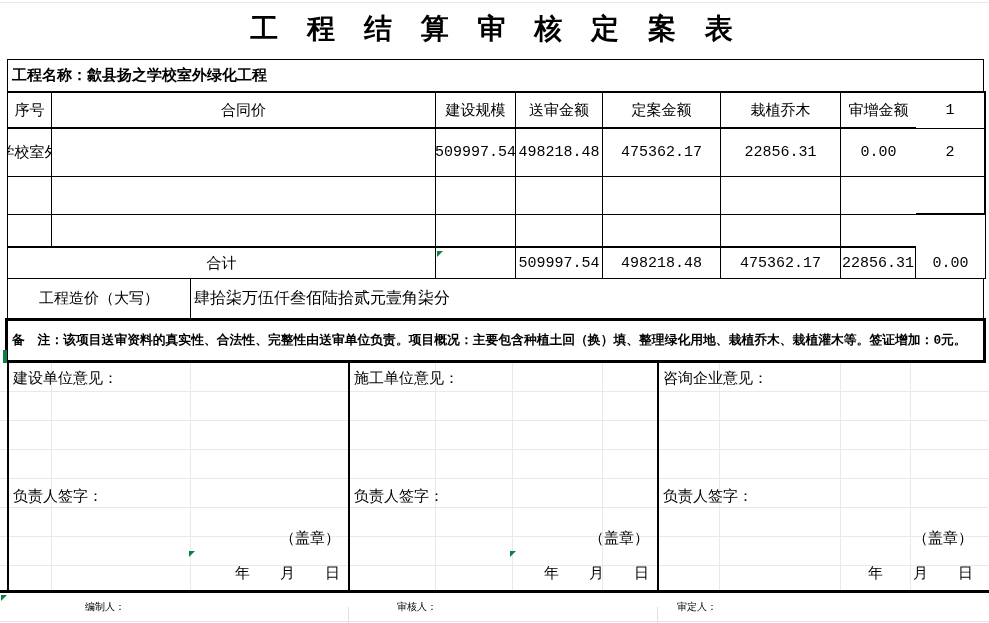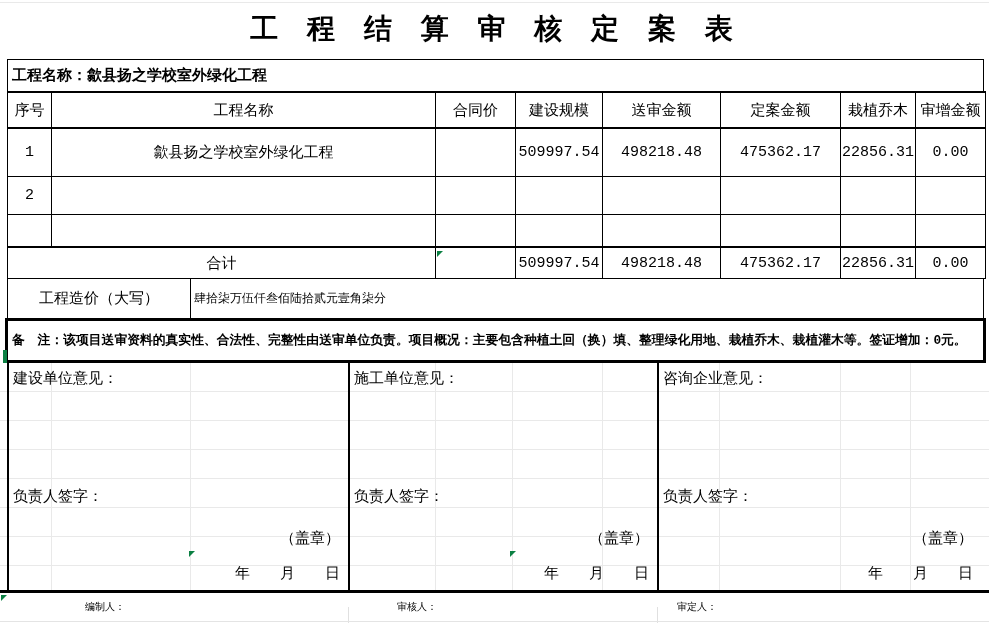--- a/index.html
+++ b/index.html
@@ -31,21 +31,21 @@
   .c.hb{border-bottom:2px solid #000;}
   .c.r3{border-bottom:2px solid #000;}
   .c.nb{border-bottom:none;}
   .c.merge2{grid-column:1 / 3;}
 
   
   .daxie{position:absolute;top:279px;left:7px;width:977px;height:39px;box-sizing:border-box;
     border-left:1px solid #000;border-right:1px solid #000;display:flex;}
   .daxie .lbl{width:183px;box-sizing:border-box;border-right:1px solid #000;
     display:flex;align-items:center;justify-content:center;font-size:15px;}
-  .daxie .val{flex:1;display:flex;align-items:center;padding-left:3px;font-size:12px;white-space:nowrap;}
+  .daxie .val{flex:1;display:flex;align-items:center;padding-left:3px;font-size:16px;white-space:nowrap;}
 
   
   .remark{position:absolute;top:318px;left:5px;width:981px;height:45px;box-sizing:border-box;
     border:3px solid #000;display:flex;align-items:center;padding:0 4px;
     font-weight:bold;font-size:12.8px;white-space:nowrap;overflow:hidden;}
 
   
   .opinions{position:absolute;top:363px;left:0;width:989px;height:230px;
     background:repeating-linear-gradient(to bottom, transparent 0, transparent 28px, #e9e9e9 28px, #e9e9e9 29px);text-align:right;}
   .opinions .vfaint{position:absolute;top:0;width:1px;height:227px;background:#e9e9e9;}
@@ -76,21 +76,20 @@
 
   <div class="title">工 程 结 算 审 核 定 案 表</div>
 
   <div class="meta">
     <span class="proj">工程名称：歙县扬之学校室外绿化工程</span>
   </div>
 
   <div class="maintable">
 
     <div class="c hb">序号</div>
-    <div class="c hb">工程名称</div>
     <div class="c hb">合同价</div>
     <div class="c hb">建设规模</div>
     <div class="c hb">送审金额</div>
     <div class="c hb">定案金额</div>
     <div class="c hb">栽植乔木</div>
     <div class="c hb lc">审增金额</div>
 
     <div class="c">1</div>
     <div class="c">歙县扬之学校室外绿化工程</div>
     <div class="c"></div>

